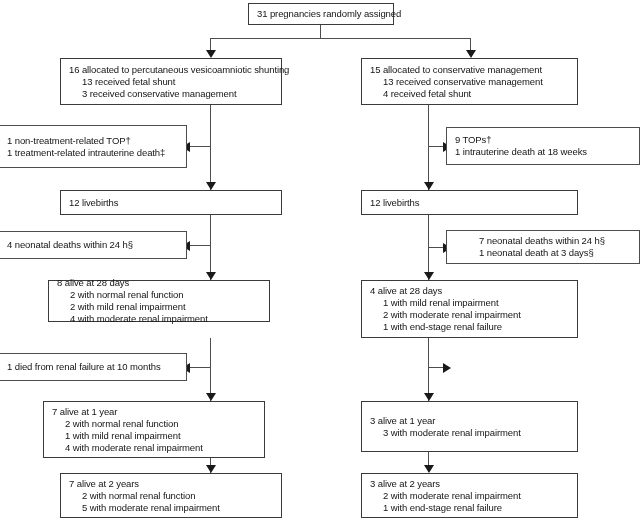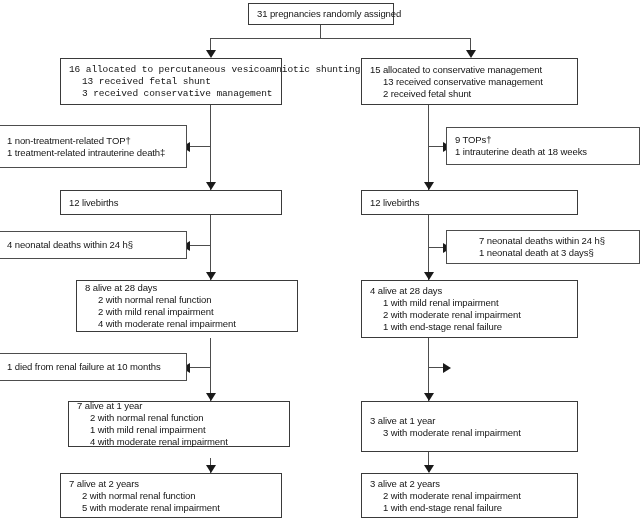--- a/index.html
+++ b/index.html
@@ -119,30 +119,30 @@
   <span class="line hline" style="left:428px; top:367px; width:18px;"></span>
   <span class="arrow-right" style="left:443px; top:363px;"></span>
 
   <span class="line vline" style="left:428px; top:452px; height:20px;"></span>
   <span class="arrow-down" style="left:424px; top:465px;"></span>
 
   <div class="box thick" style="left:248px; top:3px; width:146px; height:22px;">
     <div class="ln">31 pregnancies randomly assigned</div>
   </div>
 
-  <div class="box thick" style="left:60px; top:58px; width:222px; height:47px;font-family:Liberation Mono, monospace;">
+  <div class="box thick" style="left:60px; top:58px; width:222px; height:47px;">
     <div class="ln">16 allocated to percutaneous vesicoamniotic shunting</div>
     <div class="ln ind">13 received fetal shunt</div>
     <div class="ln ind">3 received conservative management</div>
   </div>
 
   <div class="box thick" style="left:361px; top:58px; width:217px; height:47px;">
     <div class="ln">15 allocated to conservative management</div>
     <div class="ln ind">13 received conservative management</div>
-    <div class="ln ind">2 received fetal shunt</div>
+    <div class="ln ind">4 received fetal shunt</div>
   </div>
 
   <div class="box" style="left:-2px; top:125px; width:189px; height:43px;">
     <div class="ln">1 non-treatment-related TOP†</div>
     <div class="ln">1 treatment-related intrauterine death‡</div>
   </div>
 
   <div class="box" style="left:446px; top:127px; width:194px; height:38px;">
     <div class="ln">9 TOPs†</div>
     <div class="ln">1 intrauterine death at 18 weeks</div>
@@ -158,40 +158,40 @@
 
   <div class="box" style="left:-2px; top:231px; width:189px; height:28px;">
     <div class="ln">4 neonatal deaths within 24 h§</div>
   </div>
 
   <div class="box" style="left:446px; top:230px; width:194px; height:34px;padding-left:32px;">
     <div class="ln">7 neonatal deaths within 24 h§</div>
     <div class="ln">1 neonatal death at 3 days§</div>
   </div>
 
-  <div class="box thick" style="left:76px; top:280px; width:222px; height:52px;">
+  <div class="box thick" style="left:48px; top:280px; width:222px; height:42px;">
     <div class="ln">8 alive at 28 days</div>
     <div class="ln ind">2 with normal renal function</div>
     <div class="ln ind">2 with mild renal impairment</div>
     <div class="ln ind">4 with moderate renal impairment</div>
   </div>
 
   <div class="box thick" style="left:361px; top:280px; width:217px; height:58px;">
     <div class="ln">4 alive at 28 days</div>
     <div class="ln ind">1 with mild renal impairment</div>
     <div class="ln ind">2 with moderate renal impairment</div>
     <div class="ln ind">1 with end-stage renal failure</div>
   </div>
 
   <div class="box" style="left:-2px; top:353px; width:189px; height:28px;">
     <div class="ln">1 died from renal failure at 10 months</div>
   </div>
 
 
-  <div class="box thick" style="left:68px; top:401px; width:222px; height:46px;">
+  <div class="box thick" style="left:43px; top:401px; width:222px; height:57px;">
     <div class="ln">7 alive at 1 year</div>
     <div class="ln ind">2 with normal renal function</div>
     <div class="ln ind">1 with mild renal impairment</div>
     <div class="ln ind">4 with moderate renal impairment</div>
   </div>
 
   <div class="box thick" style="left:361px; top:401px; width:217px; height:51px;">
     <div class="ln">3 alive at 1 year</div>
     <div class="ln ind">3 with moderate renal impairment</div>
   </div>

